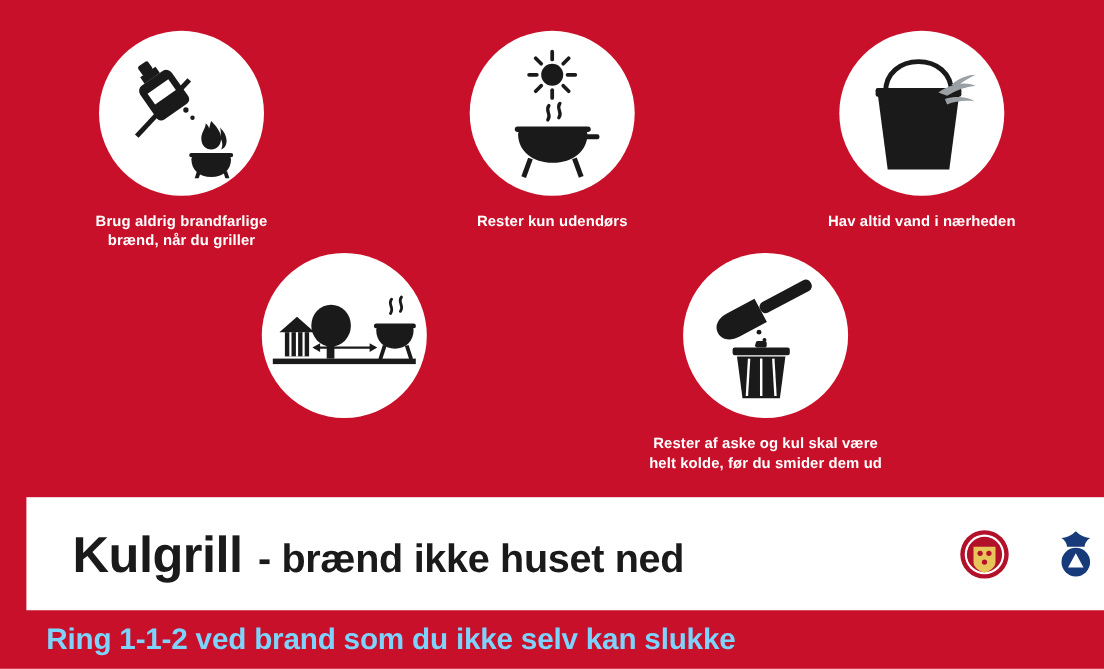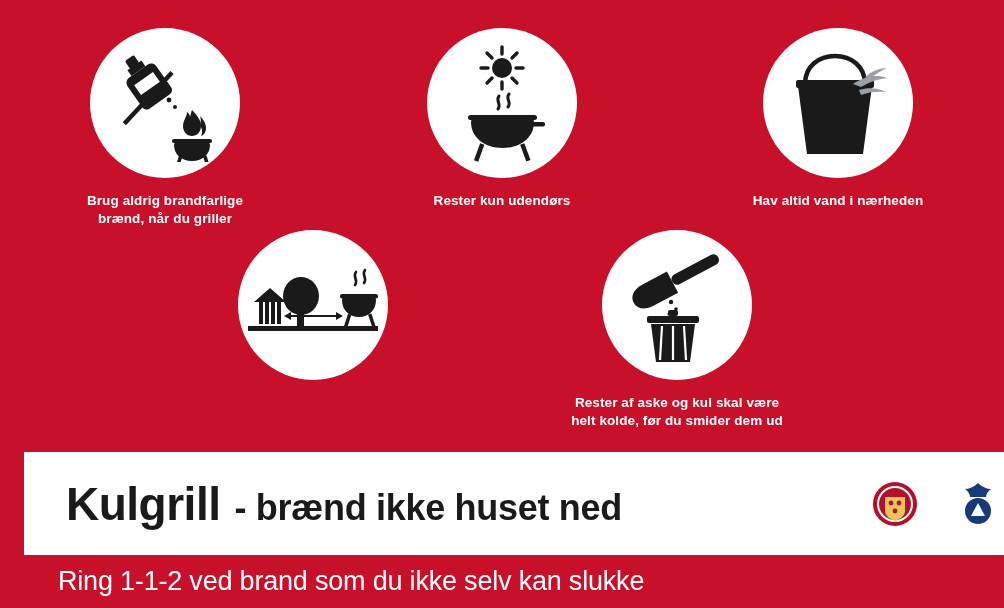--- a/index.html
+++ b/index.html
@@ -44,21 +44,21 @@
     line-height: 1.35;
     margin-top: 14px;
     white-space: pre-line;
     letter-spacing: 0.1px;
   }
   
   .item-1 { left: 15px;  top: 28px;  width: 300px; }
   .item-2 { left: 352px; top: 28px;  width: 300px; }
   .item-3 { left: 688px; top: 28px;  width: 300px; }
   .item-4 { left: 163px; top: 230px; width: 300px; }
-  .item-5 { left: 527px; top: 230px; width: 300px; }
+  .item-5 { left: 546px; top: 230px; width: 300px; }
 
   
   .white-band {
     position: absolute;
     left: 0;
     top: 452px;
     width: 1004px;
     height: 103px;
     background: #ffffff;
     display: flex;
@@ -111,24 +111,24 @@
     position: absolute;
     left: 0;
     top: 555px;
     width: 1004px;
     height: 53px;
     background: #c9102a;
     display: flex;
     align-items: center;
   }
   .bottom-text {
-    color: #ffffff;
+    color: #7dd3fc;
     font-size: 27px;
-    font-weight: normal;
-    margin-left: 58px;
+    font-weight: bold;
+    margin-left: 42px;
     letter-spacing: -0.2px;
   }
   svg { display: block; }
 </style>
 </head>
 <body>
 
 <div id="poster">
 
   <div class="icons-area">

